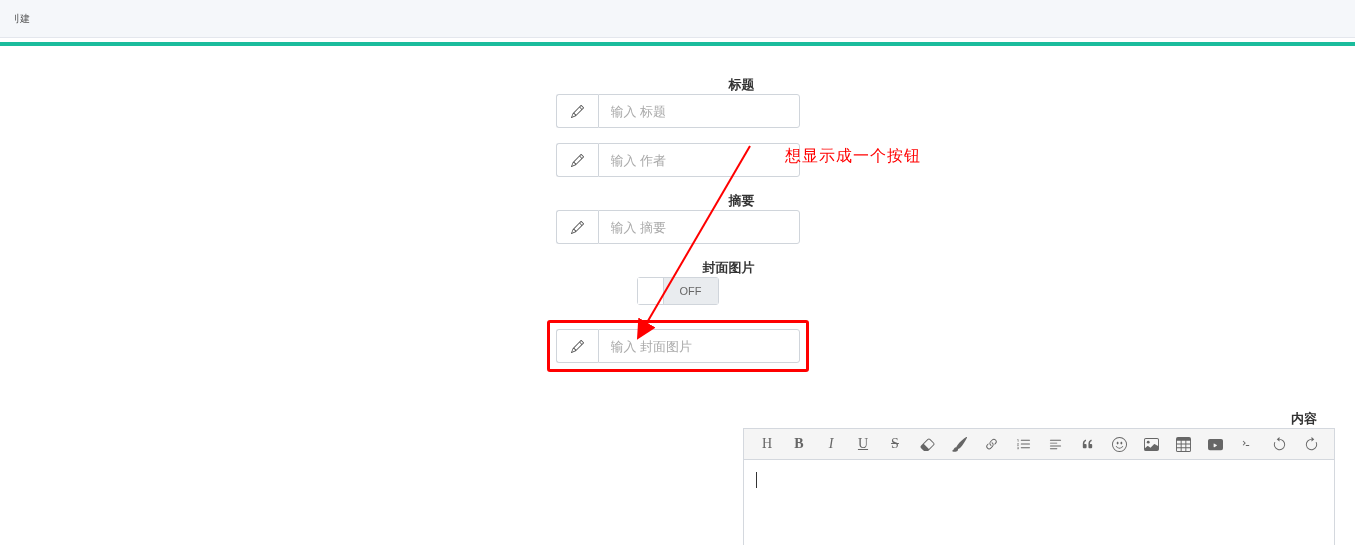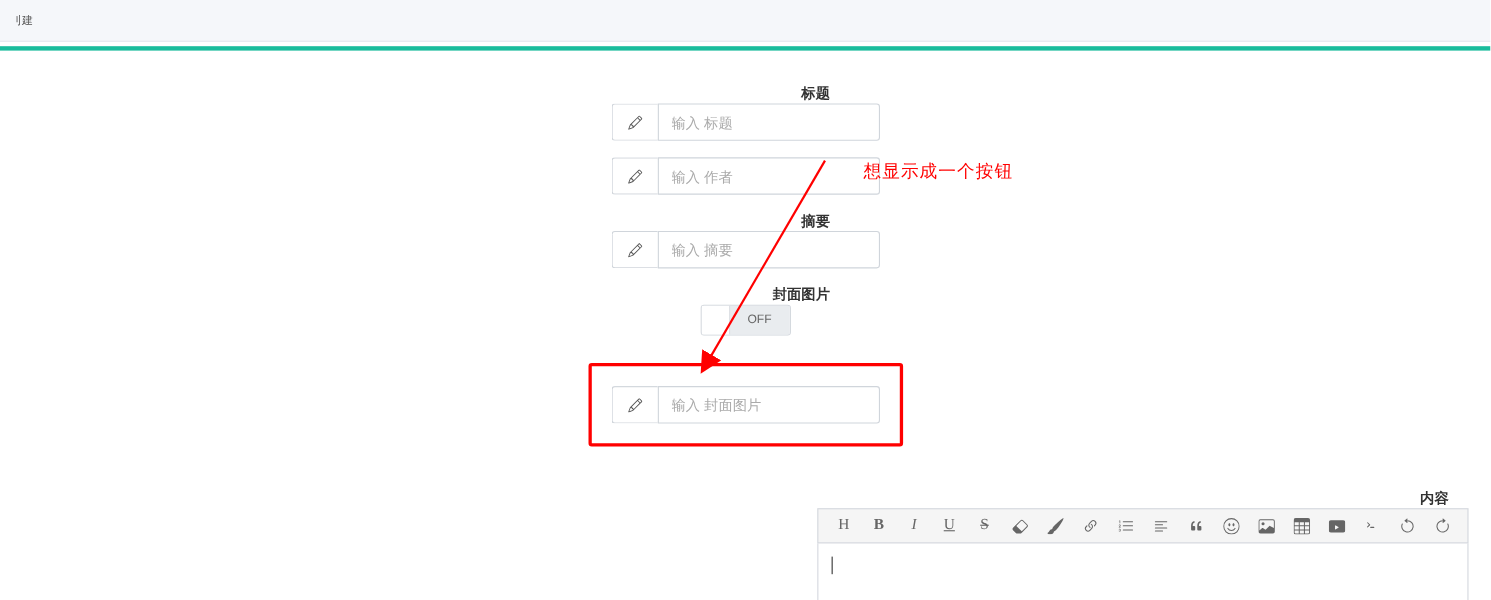--- a/index.html
+++ b/index.html
@@ -107,24 +107,23 @@
       background: #e9ecef;
       height: 100%;
       display: flex;
       align-items: center;
       justify-content: center;
       margin-left: 26px;
     }
     .highlight-row {
       border: 3px solid #ff0000;
       border-radius: 3px;
-      padding: 18px;
+      padding: 6px;
       margin-left: -3px;
       margin-right: -3px;
-      margin-top: 10px;
     }
     .highlight-row .input-group {
       margin: 0;
     }
     .annotation-layer {
       position: absolute;
       pointer-events: none;
       left: 0;
       top: 0;
       width: 100%;

